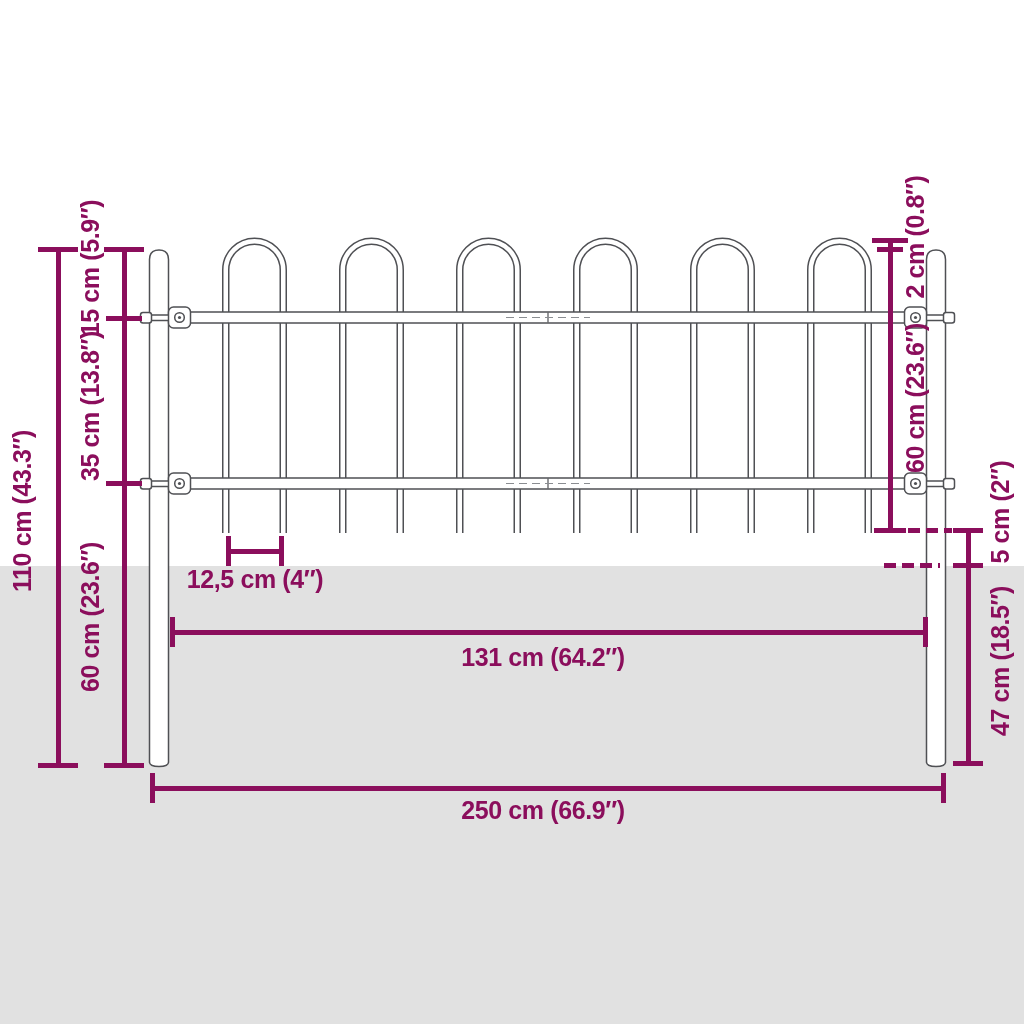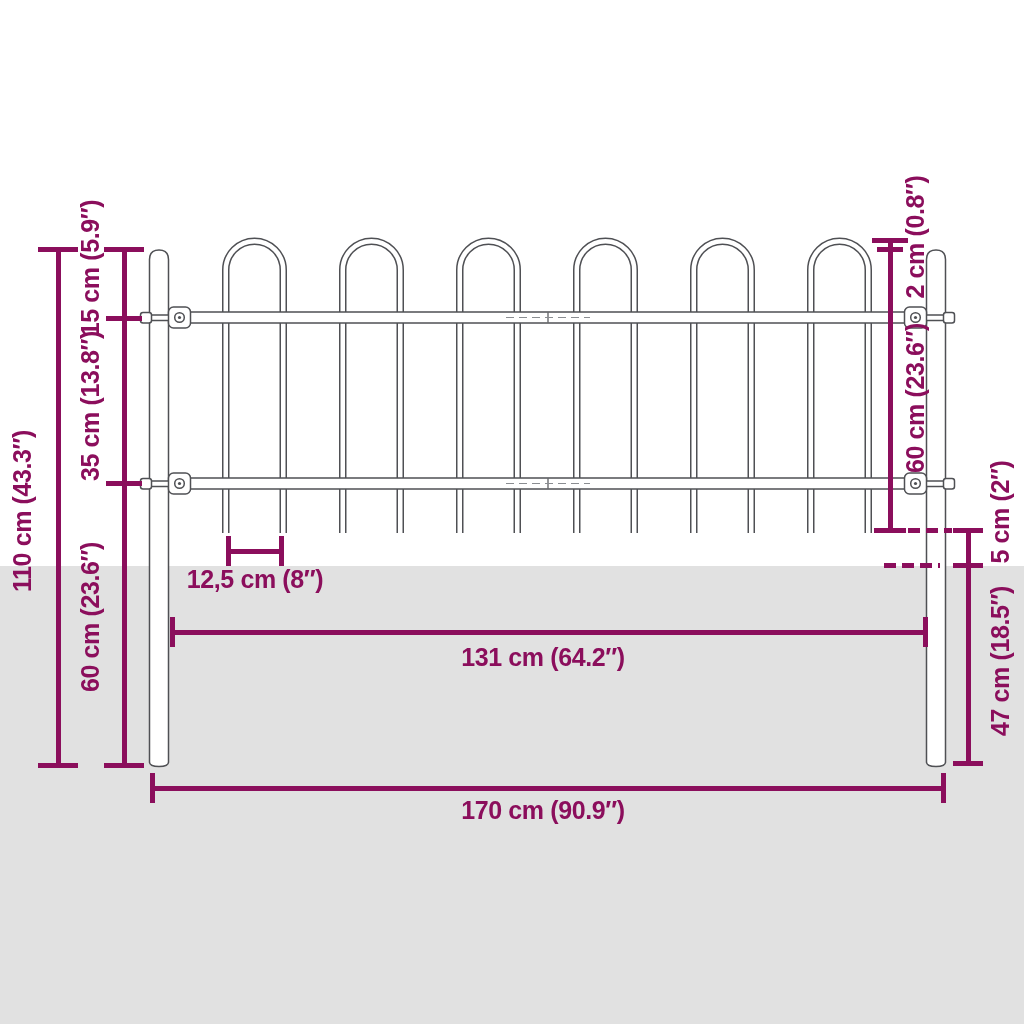--- a/index.html
+++ b/index.html
@@ -147,18 +147,18 @@
   <div class="label rot" style="left:90px; top:617px;">60 cm (23.6″)</div>
 
   <div class="label rot" style="left:915px; top:237px;">2 cm (0.8″)</div>
 
   <div class="label rot" style="left:915px; top:398px;">60 cm (23.6″)</div>
 
   <div class="label rot" style="left:1000px; top:512px;">5 cm (2″)</div>
 
   <div class="label rot" style="left:1000px; top:661px;">47 cm (18.5″)</div>
 
-  <div class="label" style="left:255px; top:579px;">12,5 cm (8″)</div>
+  <div class="label" style="left:255px; top:579px;">12,5 cm (4″)</div>
 
   <div class="label" style="left:543px; top:657px;">131 cm (64.2″)</div>
 
-  <div class="label" style="left:543px; top:810px;">170 cm (90.9″)</div>
+  <div class="label" style="left:543px; top:810px;">250 cm (66.9″)</div>
 </div>
 
 </body></html>

